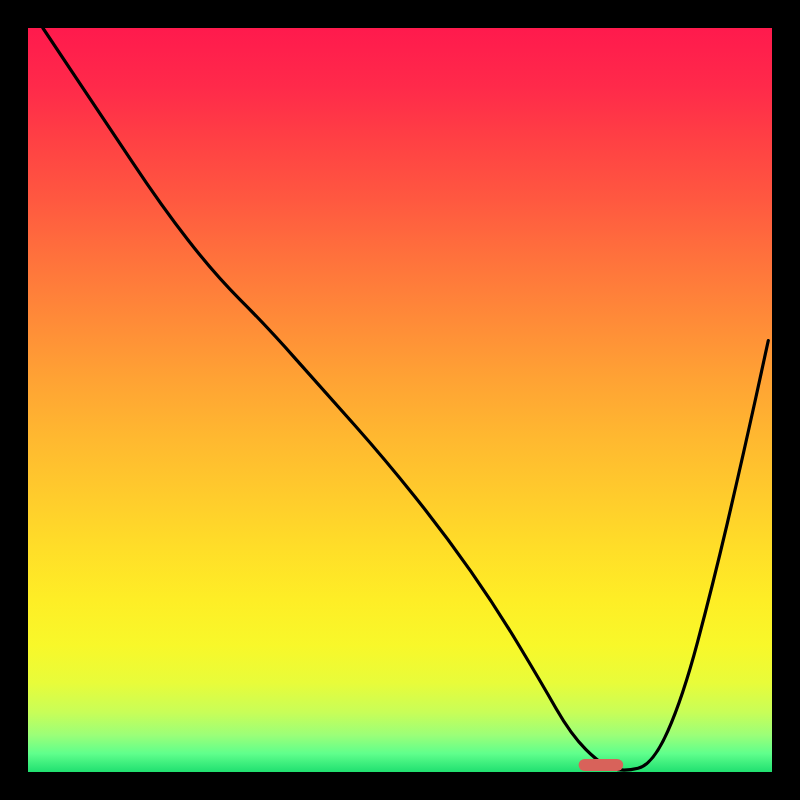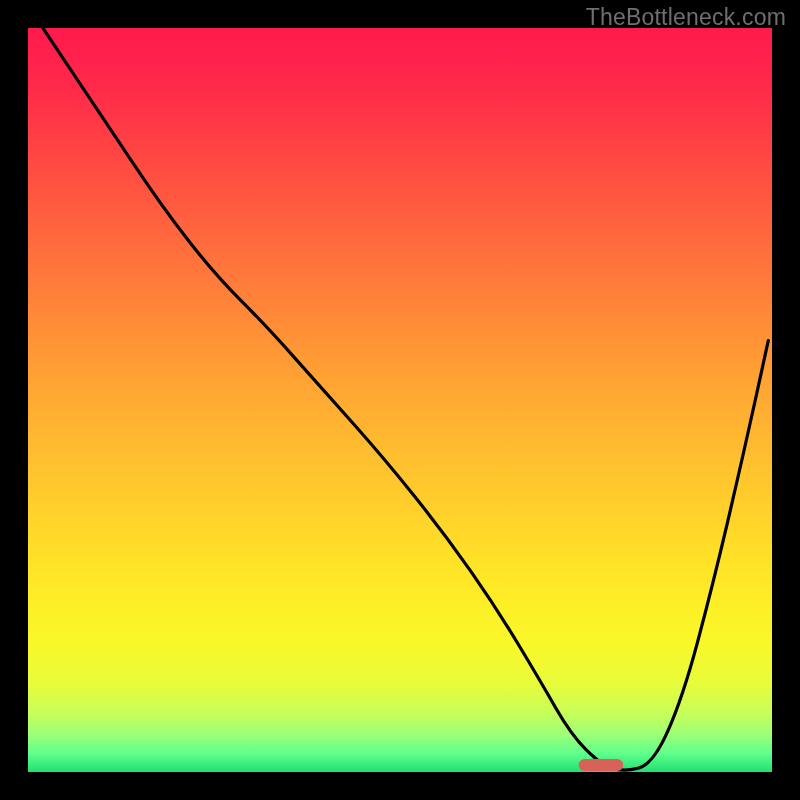--- a/index.html
+++ b/index.html
@@ -75,21 +75,20 @@
   }
   .marker-bar {
     fill: #d8625a;
     stroke: none;
   }
 </style>
 </head>
 <body>
 
 <div class="chart-container">
-  <div class="watermark">TheBottleneck.com</div>
 
   <div class="plot-area">
     <div class="gradient-bg"></div>
     <svg class="curve-svg" viewBox="0 0 744 744" preserveAspectRatio="none">
       <path class="curve-path" d="M 14.9 0.0 Q 14.9 0.0 44.6 44.6 Q 74.4 89.3 104.2 133.9 Q 133.9 178.6 160.0 212.0 Q 186.0 245.5 212.0 271.6 Q 238.1 297.6 267.8 331.1 Q 297.6 364.6 327.4 398.0 Q 357.1 431.5 386.9 468.7 Q 416.6 505.9 442.7 543.1 Q 468.7 580.3 491.0 617.5 Q 513.4 654.7 528.2 680.8 Q 543.1 706.8 558.0 721.7 Q 572.9 736.6 584.0 740.3 Q 595.2 744.0 610.1 740.3 Q 625.0 736.6 639.8 703.1 Q 654.7 669.6 669.6 613.8 Q 684.5 558.0 699.4 494.8 Q 714.2 431.5 727.3 372.0 T 740.3 312.5"></path>
       <rect class="marker-bar" rx="6" ry="6" y="731" height="12" x="550.6" width="44.6"></rect>
     </svg>
   </div>
 </div>
 

